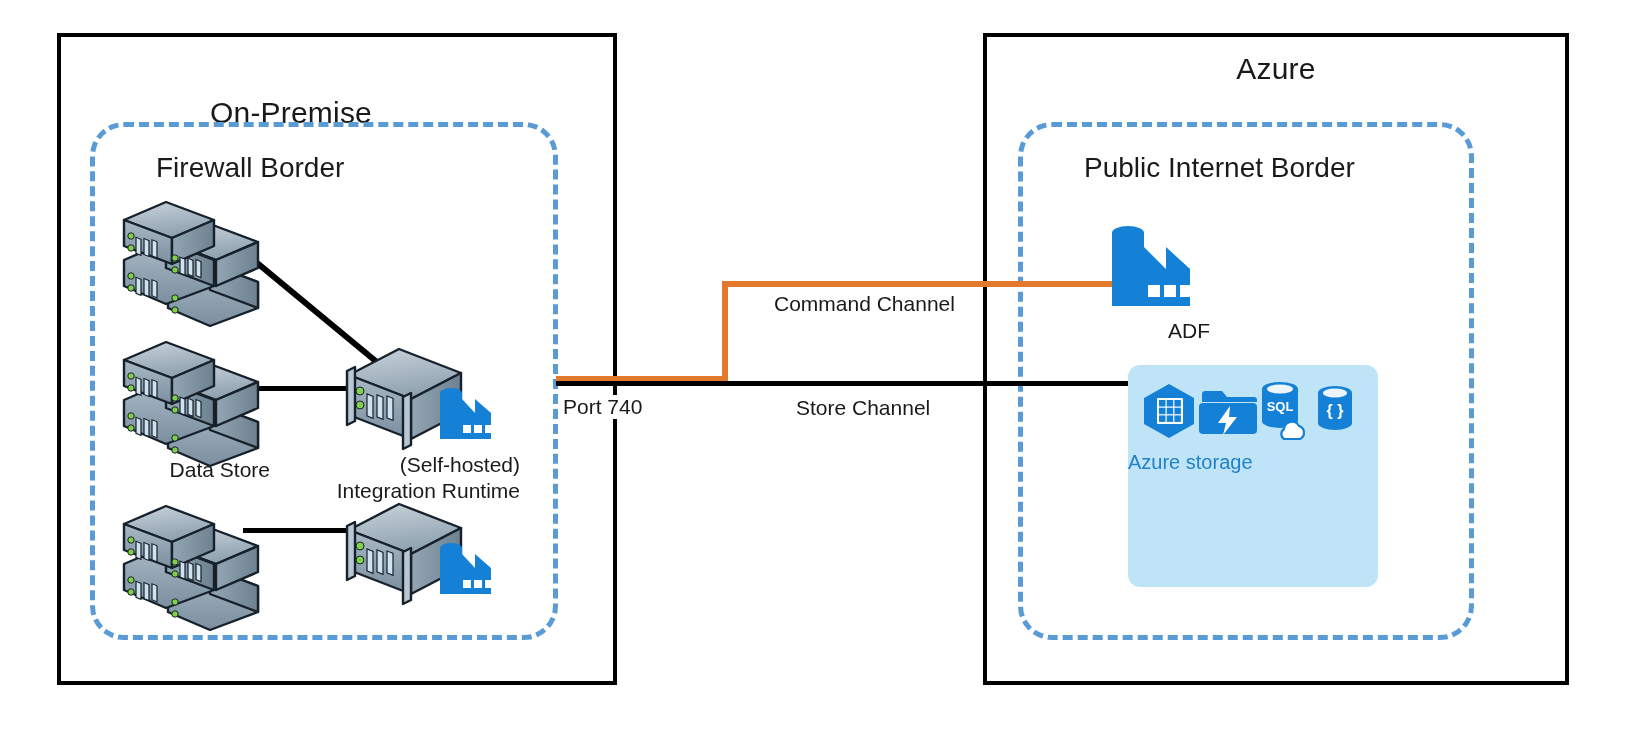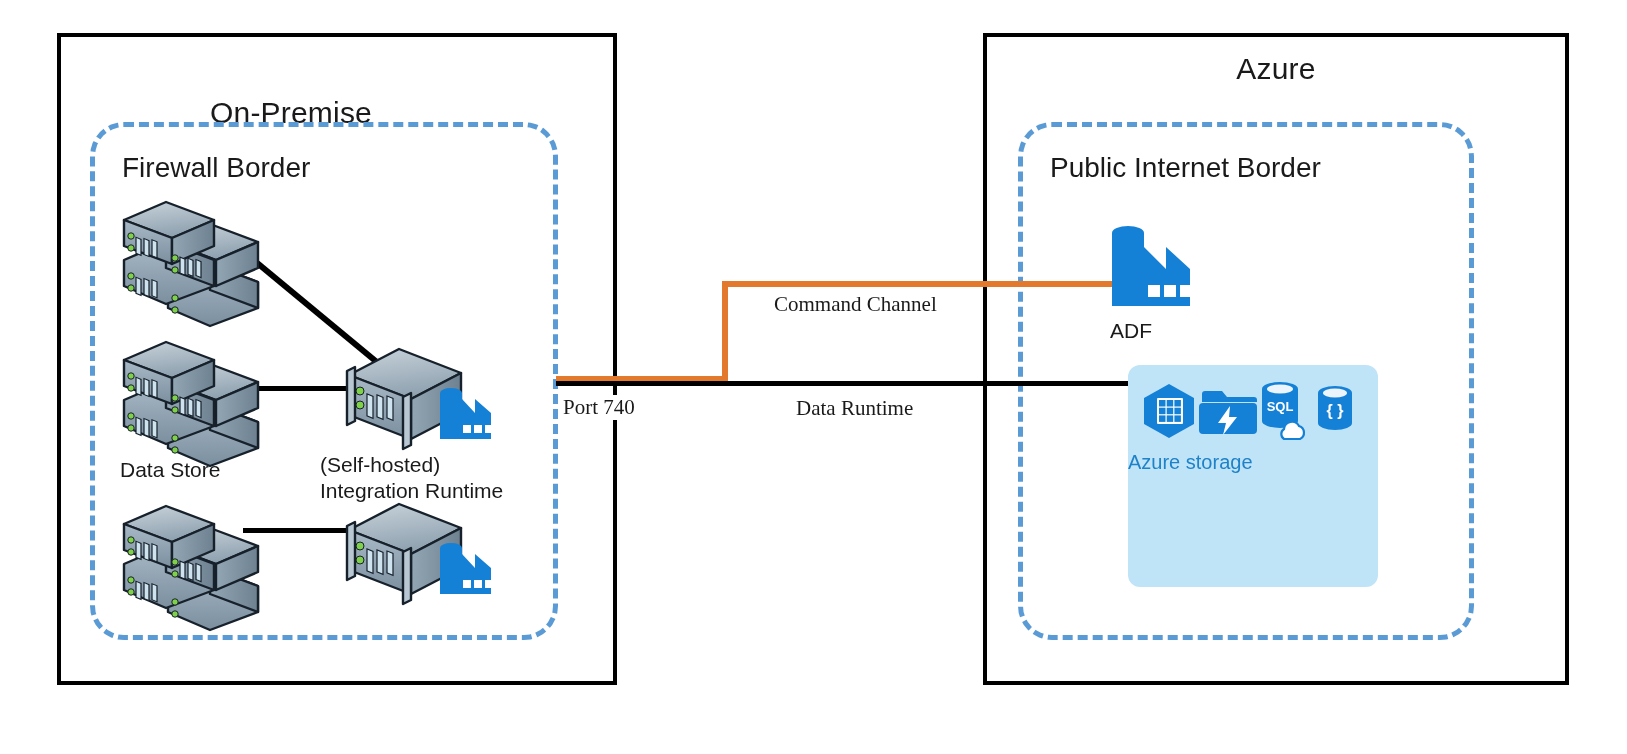--- a/index.html
+++ b/index.html
@@ -3,28 +3,28 @@
 <meta charset="utf-8">
 <style>
   html,body{margin:0;padding:0;background:#ffffff;}
   body{width:1627px;height:754px;font-family:"Liberation Sans",sans-serif;color:#000;overflow:hidden;}
   #stage{position:relative;width:1627px;height:754px;}
 
   .zone-box{position:absolute;border:4px solid #000;background:transparent;box-sizing:border-box;}
   .zone-title{position:absolute;width:100%;text-align:center;font-size:30px;color:#1a1a1a;letter-spacing:.2px;}
 
   .dashed-box{position:absolute;border:5px dashed #5b9bd5;border-radius:34px;box-sizing:border-box;background:transparent;}
-  .dashed-title{position:absolute;font-size:28px;color:#1a1a1a;white-space:nowrap;}
+  .dashed-title{position:absolute;font-size:28px;color:#1a1a1a;white-space:nowrap;margin-left:34px;}
 
   .node{position:absolute;}
-  .node-label{position:absolute;text-align:left;font-size:21px;color:#1a1a1a;line-height:1.25;white-space:nowrap;}
+  .node-label{position:absolute;text-align:right;font-size:21px;color:#1a1a1a;line-height:1.25;white-space:nowrap;}
 
   .line{position:absolute;background:#000;}
   .oline{position:absolute;background:#e3792c;}
-  .chan-label{position:absolute;font-size:21px;color:#1a1a1a;white-space:nowrap;text-align:center;background:#fff;padding:0 6px;font-family:Liberation Serif, serif;}
+  .chan-label{position:absolute;font-size:21px;color:#1a1a1a;white-space:nowrap;text-align:center;background:#fff;padding:0 6px;}
 
   .storage-panel{position:absolute;background:#bfe4f8;border-radius:12px;}
   .storage-cap{position:absolute;width:100%;font-size:20px;color:#1f82c8;white-space:nowrap;}
   .icon-row{position:absolute;display:flex;align-items:flex-end;}
   svg{display:block;overflow:visible;}
 </style>
 </head>
 <body>
 
 <div id="stage">
@@ -271,21 +271,21 @@
 
   <div class="dashed-box" style="left:1018px;top:122px;width:456px;height:518px;"></div>
   <div class="dashed-title" style="left:1050px;top:152px;text-align:center;">Public Internet Border</div>
 
   <div class="oline" style="left:556px;top:376px;width:172px;height:6px;"></div>
   <div class="oline" style="left:722px;top:281px;width:6px;height:100px;"></div>
   <div class="oline" style="left:722px;top:281px;width:436px;height:6px;"></div>
   <div class="chan-label" style="left:768px;top:292px;">Command Channel</div>
 
   <div class="line" style="left:556px;top:381px;width:620px;height:5px;"></div>
-  <div class="chan-label" style="left:790px;top:396px;">Data Runtime</div>
+  <div class="chan-label" style="left:790px;top:396px;">Store Channel</div>
   <div class="chan-label" style="left:563px;top:395px;padding:0;">Port 740</div>
 
   <div class="node" style="left:1110px;top:225px;">
     <svg width="100" height="86" viewBox="0 0 100 86">
       <g fill="#1581d6">
         <ellipse cx="18" cy="8" rx="16" ry="7"></ellipse>
         <rect x="2" y="8" width="32" height="73"></rect>
         <polygon points="34,81 34,22 56,44 56,22 80,44 80,81"></polygon>
       </g>
       <g fill="#ffffff">

